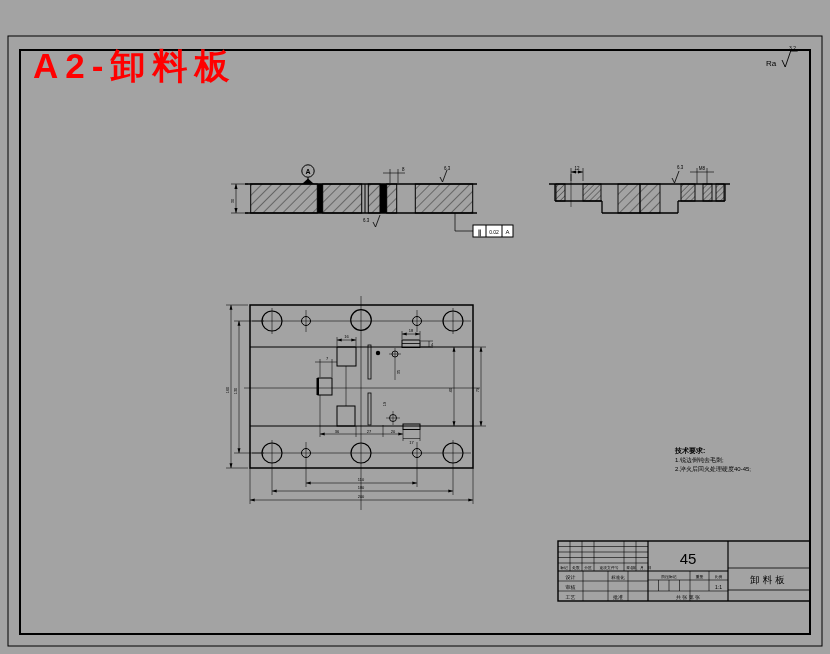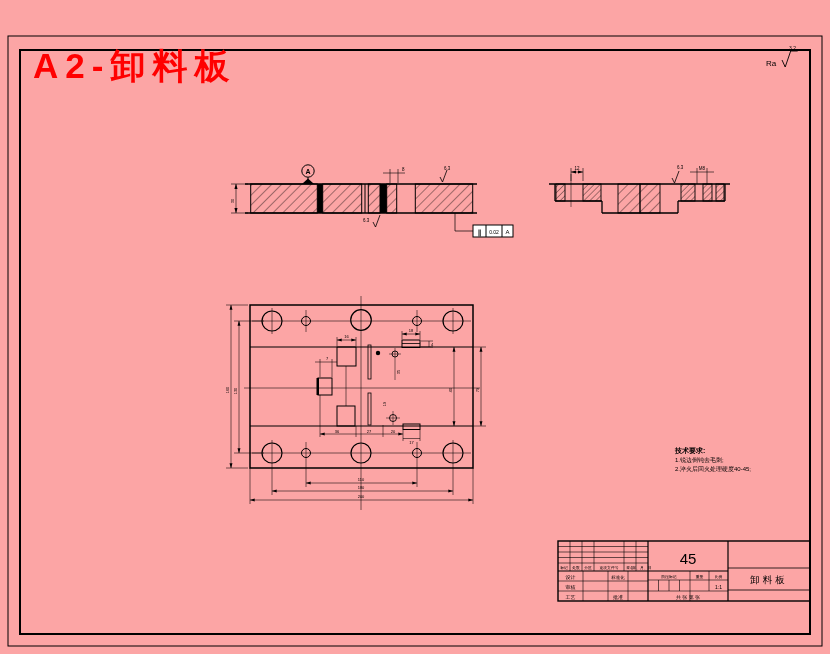--- a/index.html
+++ b/index.html
@@ -1,16 +1,16 @@
 <!DOCTYPE html>
 <html><head>
 <meta charset="utf-8">
 <style>
   html,body{margin:0;padding:0;background:#ffffff;}
-  .canvas{position:relative;width:830px;height:654px;background:#fca5a5;overflow:hidden;
+  .canvas{position:relative;width:830px;height:654px;background:#a3a3a3;overflow:hidden;
           font-family:"Liberation Sans","DejaVu Sans",sans-serif;}
   svg{position:absolute;left:0;top:0;}
   svg text{font-family:"Liberation Sans","DejaVu Sans",sans-serif;fill:#000;}
   .red-title{fill:#ff0000;font-size:35px;letter-spacing:7px;font-weight:bold;}
   .t16{font-size:15px;} .t9{font-size:9.5px;letter-spacing:3px;} .t8{font-size:8px;}
   .t7{font-size:7px;font-weight:bold;} .t6{font-size:6px;} .t5{font-size:5px;}
   .t45{font-size:4.5px;} .t4{font-size:4px;} .t38{font-size:3.8px;}
   .mid{text-anchor:middle;}
 </style>
 </head>

